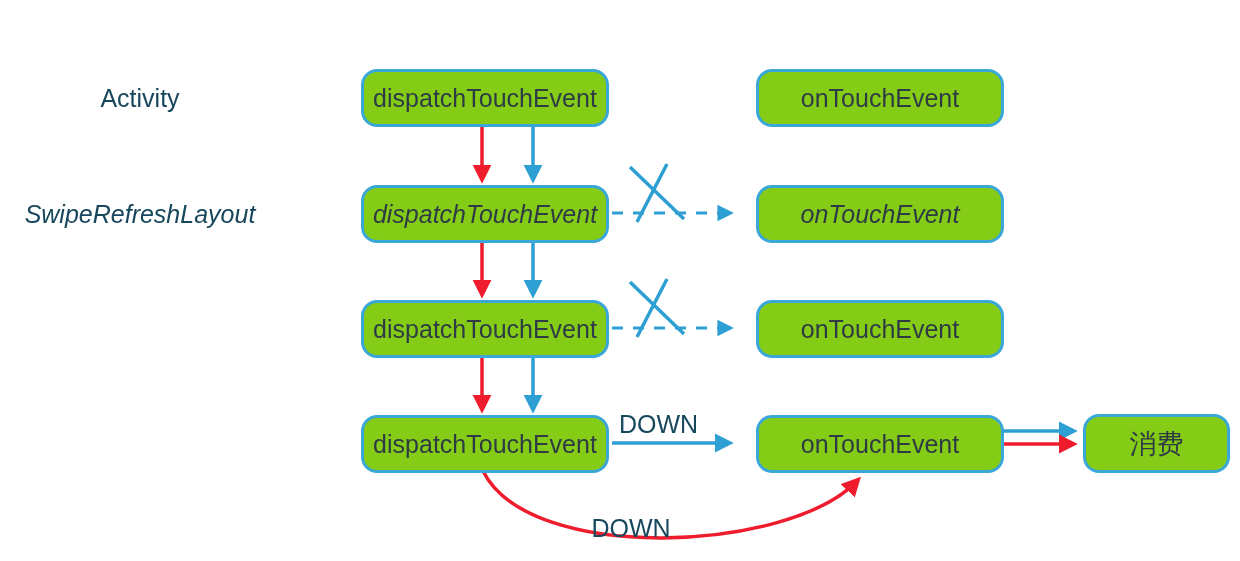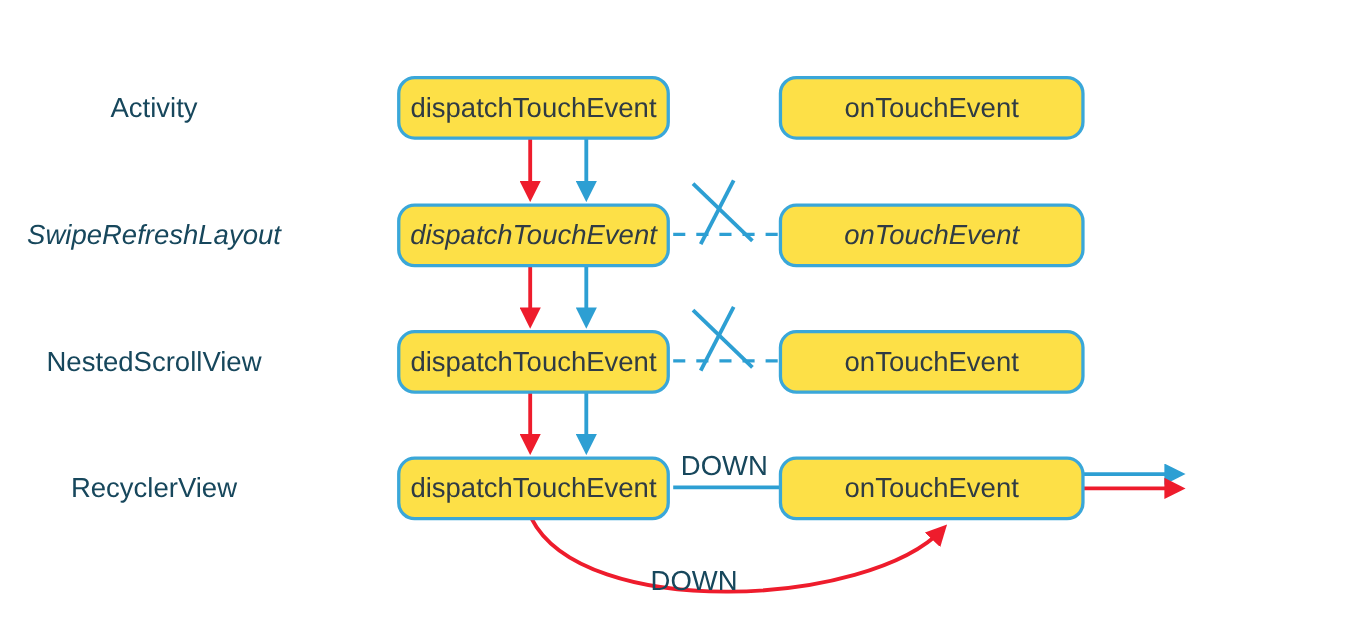--- a/index.html
+++ b/index.html
@@ -7,26 +7,26 @@
     position:relative;width:1240px;height:561px;background:#ffffff;
     font-family:"Liberation Sans",sans-serif;overflow:hidden;padding-left:16px;
   }
   .arrow-layer{position:absolute;left:0;top:0;width:1240px;height:561px;z-index:0;}
   .row-label{
     position:absolute;left:0;width:280px;height:58px;line-height:58px;
     text-align:center;font-size:25px;color:#17475C;z-index:1;white-space:nowrap;
   }
   .node{
     position:absolute;height:58px;box-sizing:border-box;z-index:1;
-    background:#fde047;border:3px solid #3AA7D9;border-radius:16px;
+    background:#84cc16;border:3px solid #3AA7D9;border-radius:16px;
     display:flex;align-items:center;justify-content:center;
     font-size:25px;color:#2F3B44;white-space:nowrap;
   }
   .dispatch{left:361px;width:248px;}
-  .ontouch{left:708px;width:278px;}
+  .ontouch{left:756px;width:248px;}
   .consume{left:1083px;width:147px;top:414px;height:59px;font-size:27px;}
   .r1{top:69px;} .r2{top:185px;font-style:italic;} .r3{top:300px;} .r4{top:415px;}
   .edge-label{
     position:absolute;z-index:2;text-align:center;font-size:25px;color:#17475C;
     white-space:nowrap;
   }
   .move-label{left:596px;top:410px;width:125px;}
   .down-label{left:568px;top:514px;width:126px;}
 </style>
 </head>
@@ -65,30 +65,29 @@
     <path d="M612 443 H728" stroke="#2D9FD3" stroke-width="3.5" fill="none" marker-end="url(#ab)"></path>
 
     <path d="M483 471 C530 565 790 552 857 481" stroke="#EE1C2C" stroke-width="3.5" fill="none" marker-end="url(#ar)"></path>
 
     <path d="M982 431 H1072" stroke="#2D9FD3" stroke-width="3.5" fill="none" marker-end="url(#ab)"></path>
     <path d="M982 444 H1072" stroke="#EE1C2C" stroke-width="3.5" fill="none" marker-end="url(#ar)"></path>
   </svg>
 
   <div class="row-label r1">Activity</div>
   <div class="row-label r2">SwipeRefreshLayout</div>
-  <div class="row-label r3">NestedScrollView</div>
-  <div class="row-label r4">RecyclerView</div>
 
   <div class="node dispatch r1">dispatchTouchEvent</div>
   <div class="node dispatch r2">dispatchTouchEvent</div>
   <div class="node dispatch r3">dispatchTouchEvent</div>
   <div class="node dispatch r4">dispatchTouchEvent</div>
 
   <div class="node ontouch r1">onTouchEvent</div>
   <div class="node ontouch r2">onTouchEvent</div>
   <div class="node ontouch r3">onTouchEvent</div>
   <div class="node ontouch r4">onTouchEvent</div>
 
+  <div class="node consume">消费</div>
 
   <div class="edge-label move-label">DOWN</div>
   <div class="edge-label down-label">DOWN</div>
 
 </div>
 
 </body></html>

